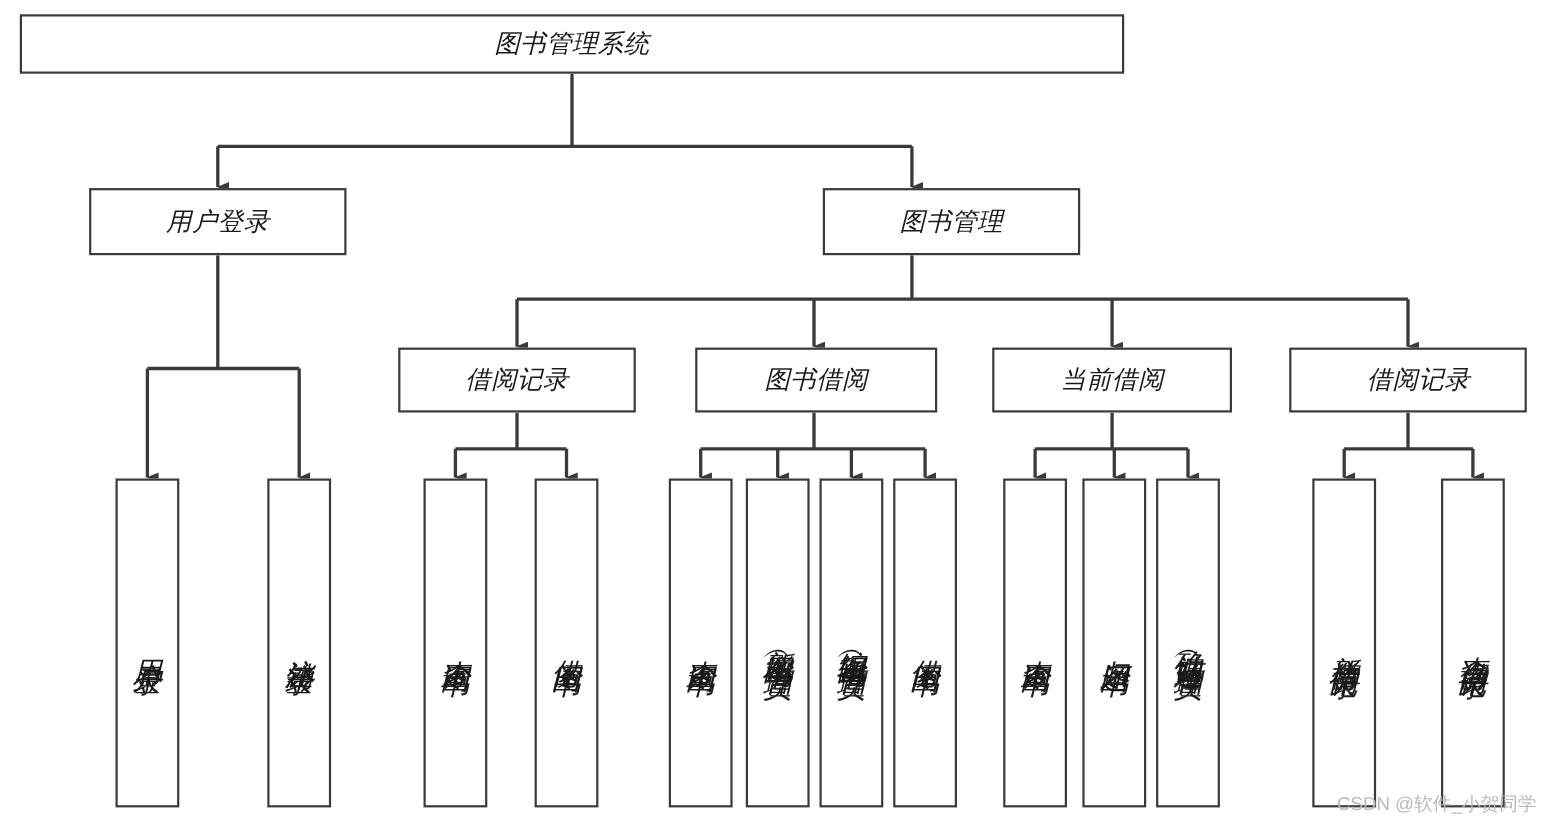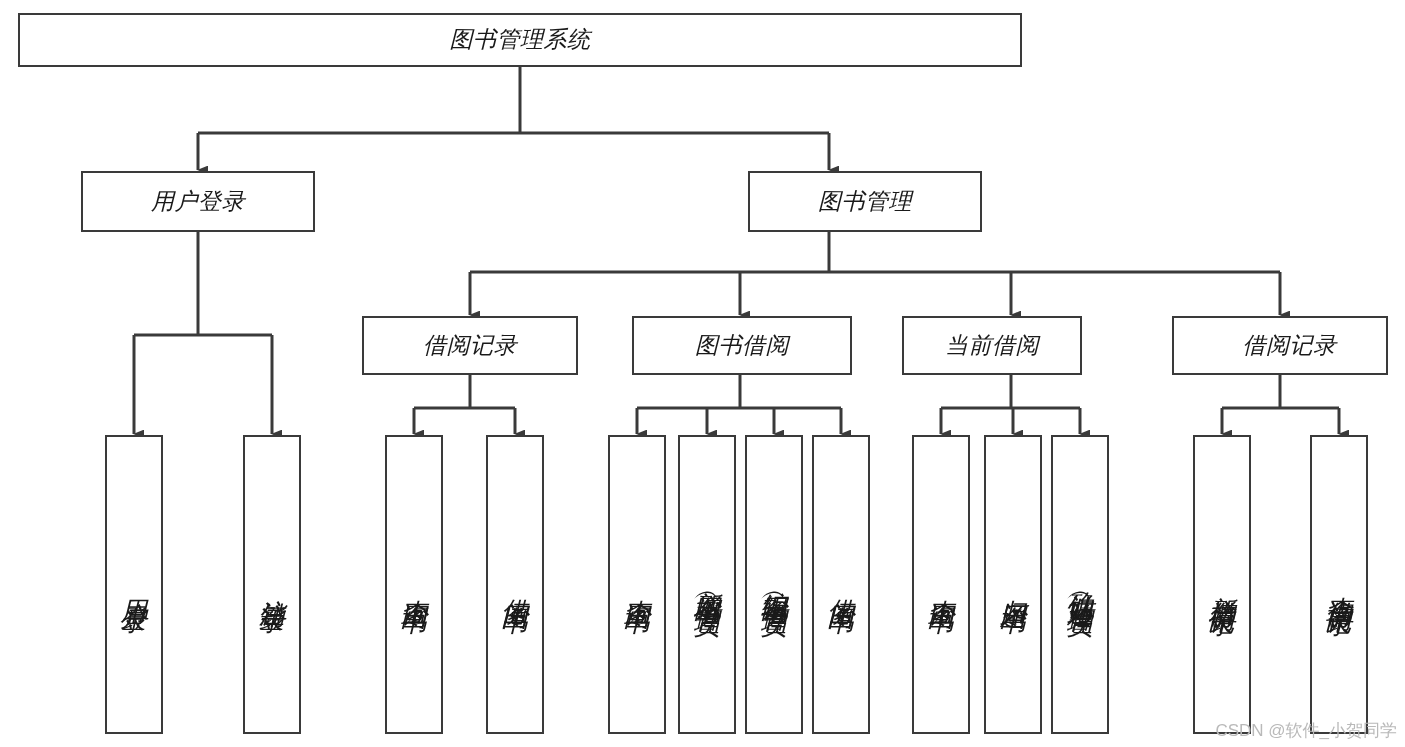--- a/index.html
+++ b/index.html
@@ -133,21 +133,21 @@
   <div class="node horizontal" style="left: 748px; top: 171px; width: 234px; height: 61px;">
     <span class="node-label">图书管理</span>
   </div>
 
   <div class="node horizontal" style="left: 362px; top: 316px; width: 216px; height: 59px;">
     <span class="node-label">借阅记录</span>
   </div>
   <div class="node horizontal" style="left: 632px; top: 316px; width: 220px; height: 59px;">
     <span class="node-label">图书借阅</span>
   </div>
-  <div class="node horizontal" style="left: 902px; top: 316px; width: 180px; height: 59px;">
+  <div class="node horizontal" style="left: 902px; top: 316px; width: 218px; height: 59px;">
     <span class="node-label">当前借阅</span>
   </div>
   <div class="node horizontal" style="left: 1172px; top: 316px; width: 216px; height: 59px; padding-left: 19px;">
     <span class="node-label">借阅记录</span>
   </div>
 
   <div class="node vertical" style="left: 105px; top: 435px; width: 58px; height: 299px;">
     <span class="node-label">用户登录</span>
   </div>
   <div class="node vertical" style="left: 243px; top: 435px; width: 58px; height: 299px;">

